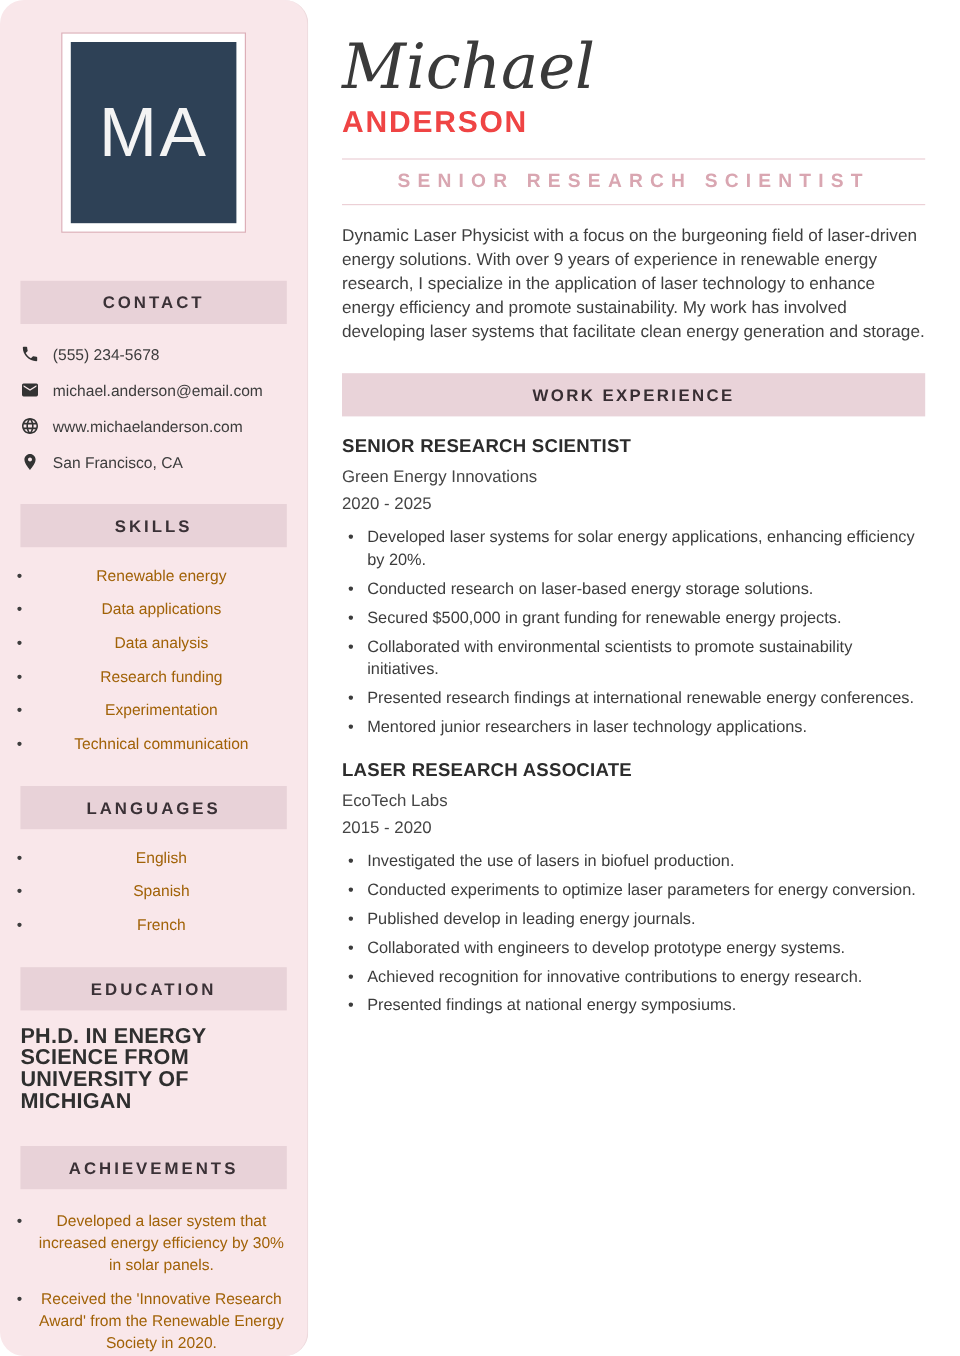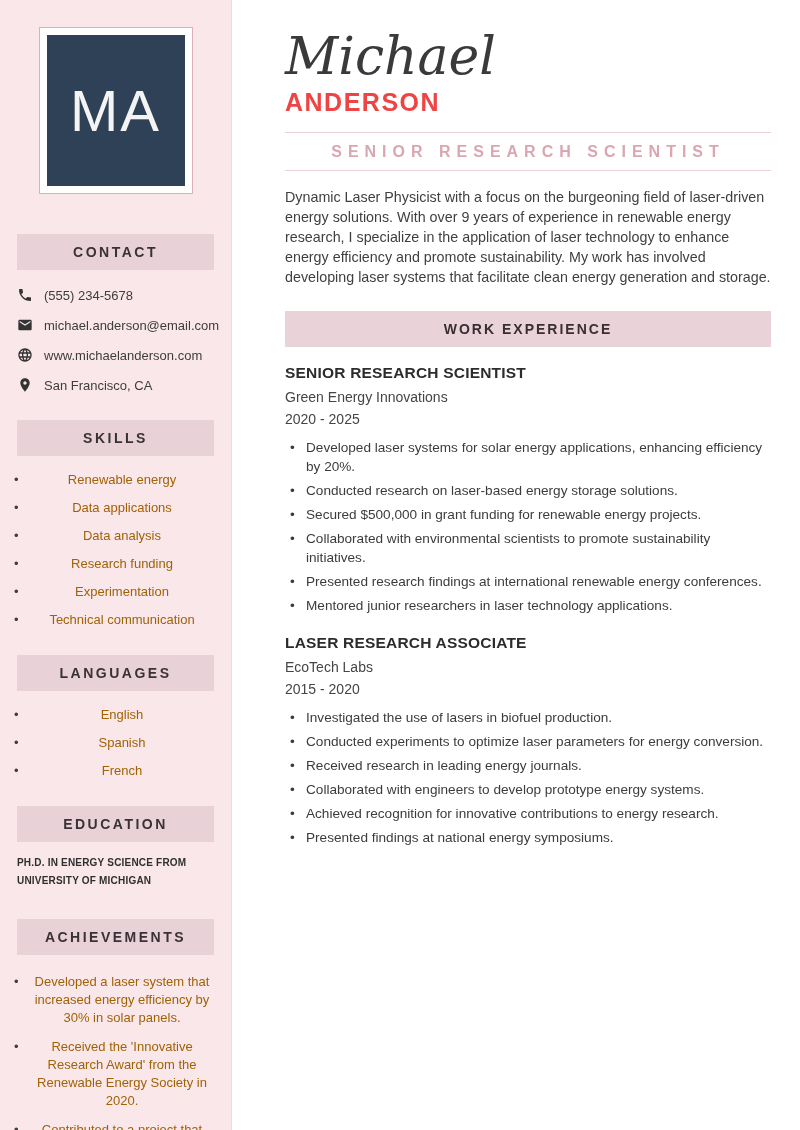--- a/index.html
+++ b/index.html
@@ -7,23 +7,24 @@
   body {
     font-family: "Liberation Sans", sans-serif;
     background: #ffffff;
     position: relative;
     color: #3f3f3f;
   }
 
   
   .sidebar {
     position: absolute; left: 0; top: 0;
-    width: 232px; height: 1130px;
+    width: 257px; height: 1130px;
     background: #f9e7ea;
     border-right: 1px solid #eddadd;
+    border-radius: 20px;
   }
   .photo-frame {
     width: 154px; height: 167px;
     margin: 27px auto 0;
     background: #ffffff;
     border: 1px solid #ddafb8;
     padding: 7px;
   }
   .monogram-box {
     width: 100%; height: 100%;
@@ -65,21 +66,21 @@
   .side-list li::before {
     content: "•"; position: absolute; left: 1px; top: 0;
     color: #3d3d3d;
   }
   .skills-list li, .languages-list li { margin-bottom: 10px; }
   .achievements-list { margin-top: 18px; }
   .achievements-list li { margin-bottom: 11px; line-height: 18px; }
 
   .education-text {
     margin: 12px 17px 0;
-    font-size: 10px; font-weight: bold; color: #2f2f2f;
+    font-size: 18px; font-weight: bold; color: #2f2f2f;
     line-height: 18px; letter-spacing: 0.2px;
   }
 
   
   .main {
     position: absolute; left: 285px; top: 0;
     width: 486px;
   }
   .name-script {
     margin-top: 26px;
@@ -243,20 +244,20 @@
     </ul>
   </section>
 
   <section class="job job2">
     <div class="job-title">LASER RESEARCH ASSOCIATE</div>
     <div class="job-company">EcoTech Labs</div>
     <div class="job-dates">2015 - 2020</div>
     <ul class="job-bullets">
       <li>Investigated the use of lasers in biofuel production.</li>
       <li>Conducted experiments to optimize laser parameters for energy conversion.</li>
-      <li>Received research in leading energy journals.</li>
+      <li>Published develop in leading energy journals.</li>
       <li>Collaborated with engineers to develop prototype energy systems.</li>
       <li>Achieved recognition for innovative contributions to energy research.</li>
       <li>Presented findings at national energy symposiums.</li>
     </ul>
   </section>
 
 </main>
 
 </body></html>

